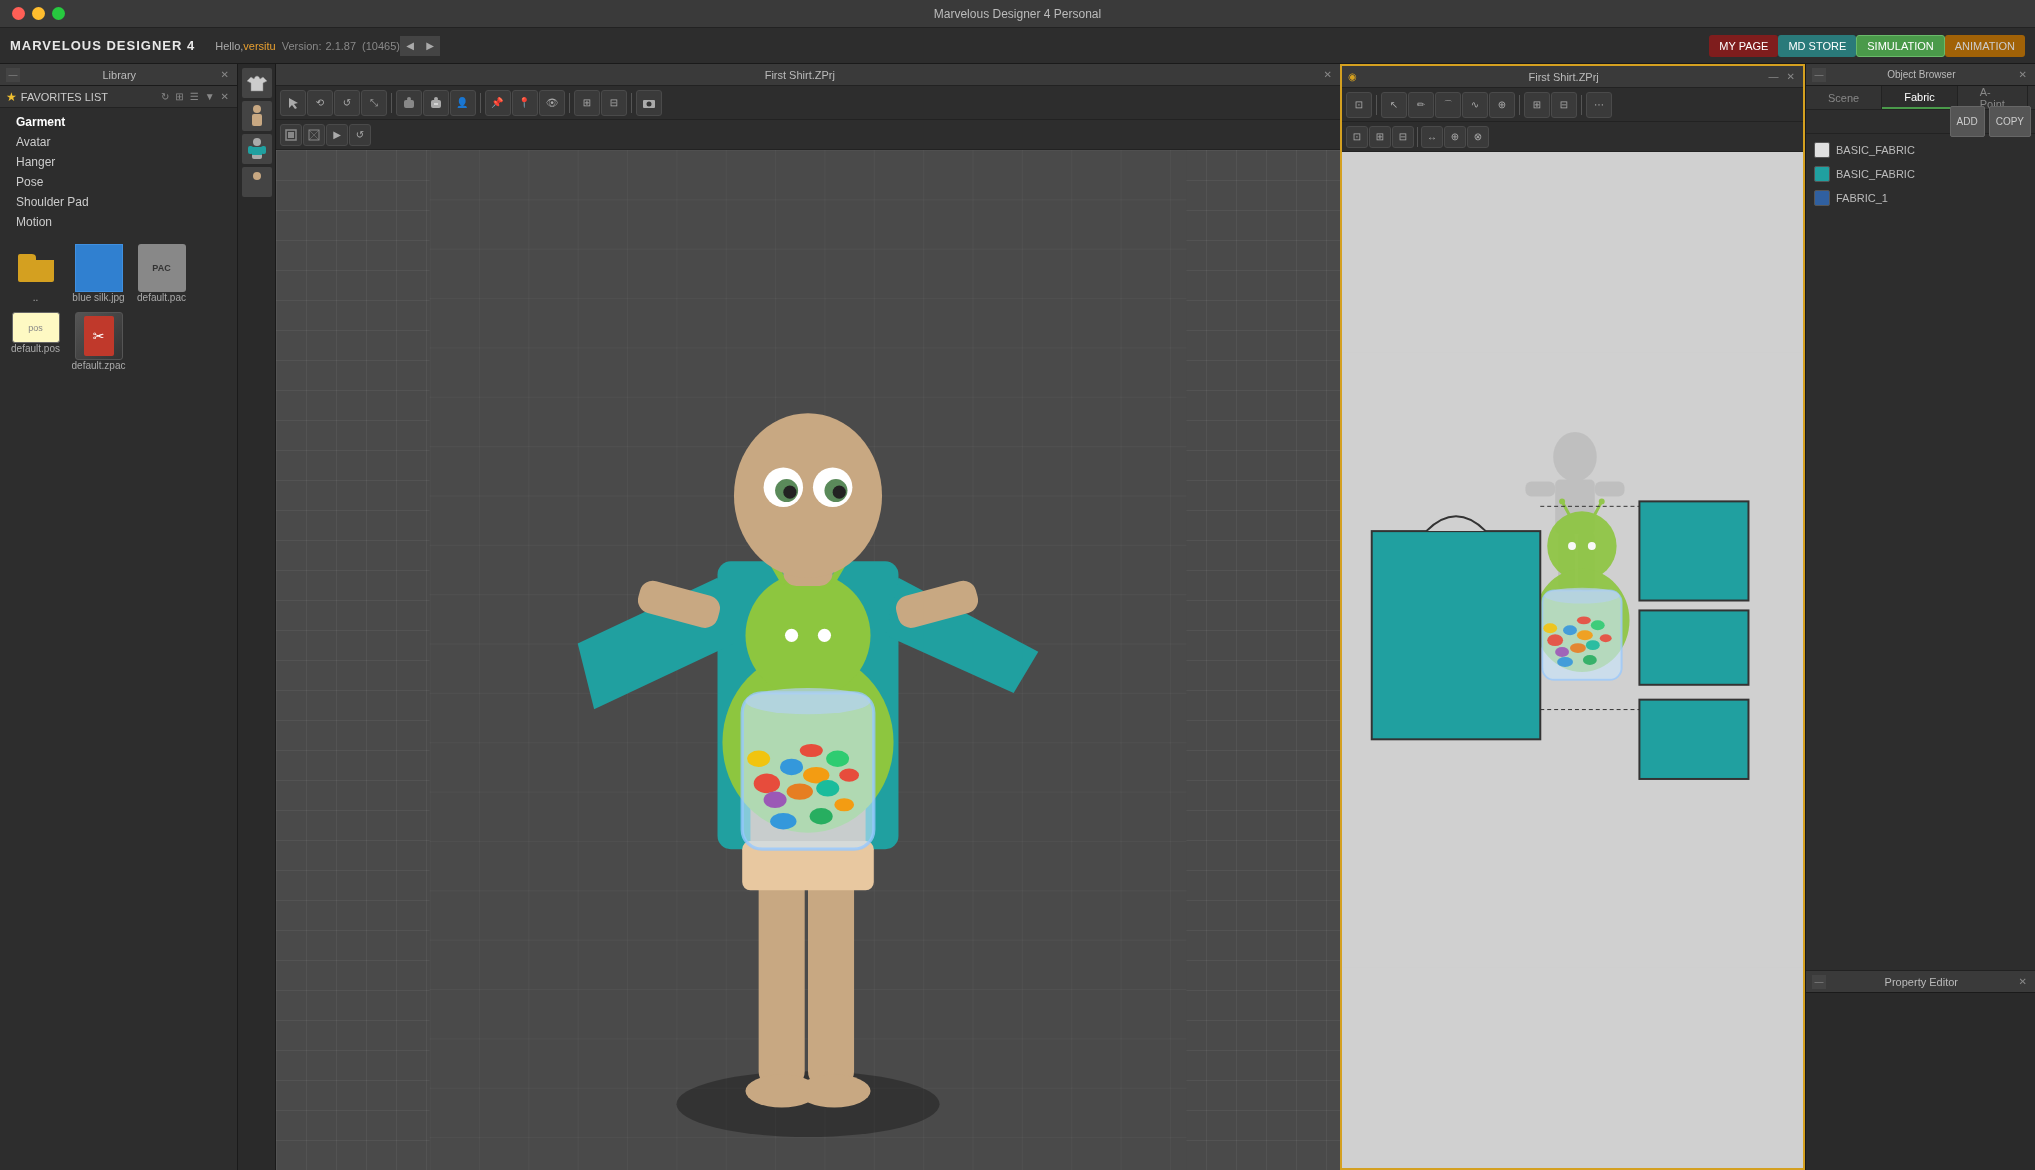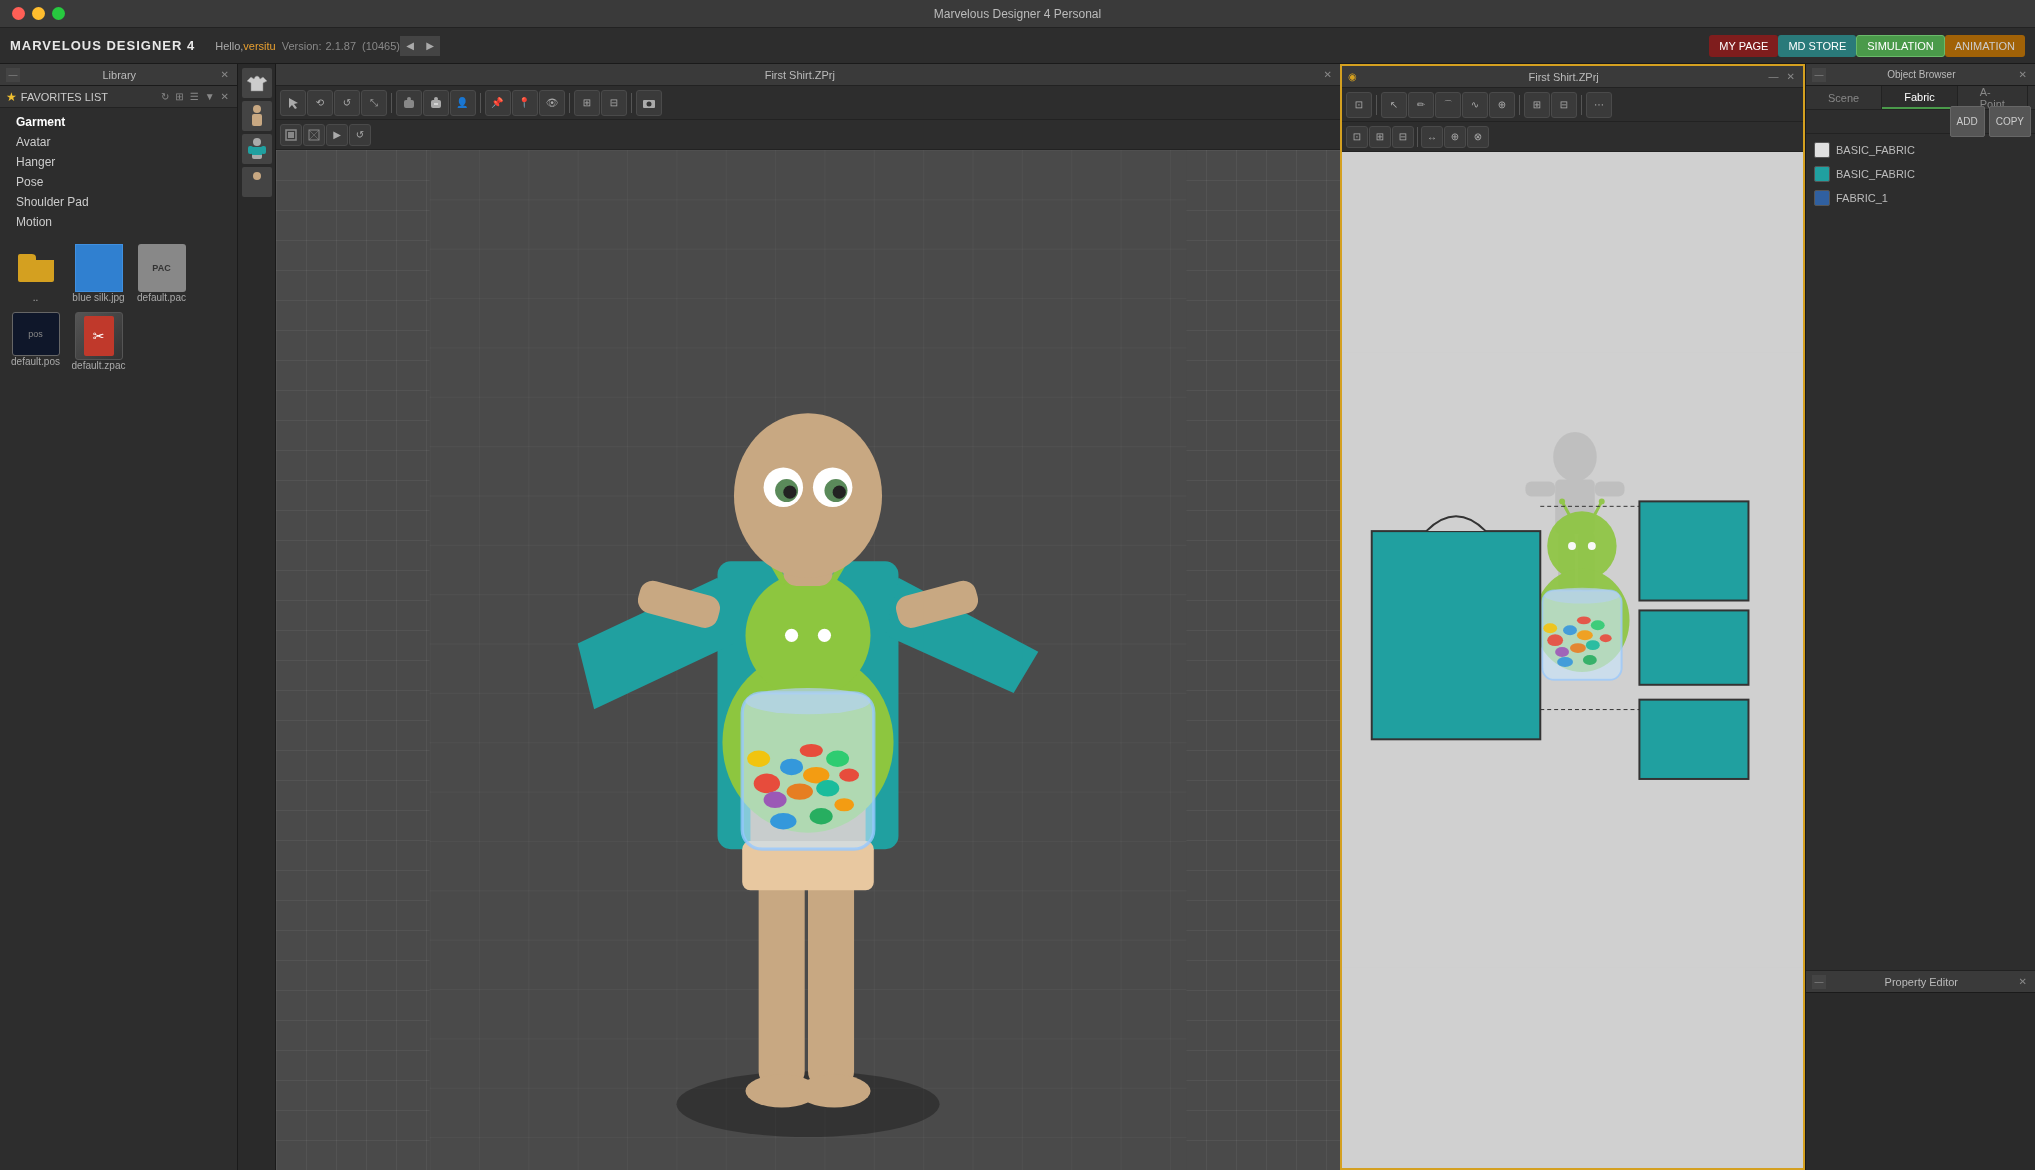--- a/index.html
+++ b/index.html
@@ -436,22 +436,22 @@
       width: 48px;
       height: 48px;
       background: #888;
       display: flex;
       align-items: center;
       justify-content: center;
       border-radius: 3px;
     }
     .pos-file {
       width: 48px;
-      height: 44px;
-      background: #0f172a;
+      height: 31px;
+      background: #fef9c3;
       border: 1px solid #666;
       display: flex;
       align-items: center;
       justify-content: center;
       border-radius: 3px;
     }
     .zpac-file {
       width: 48px;
       height: 48px;
       background: linear-gradient(135deg, #555 0%, #333 100%);

